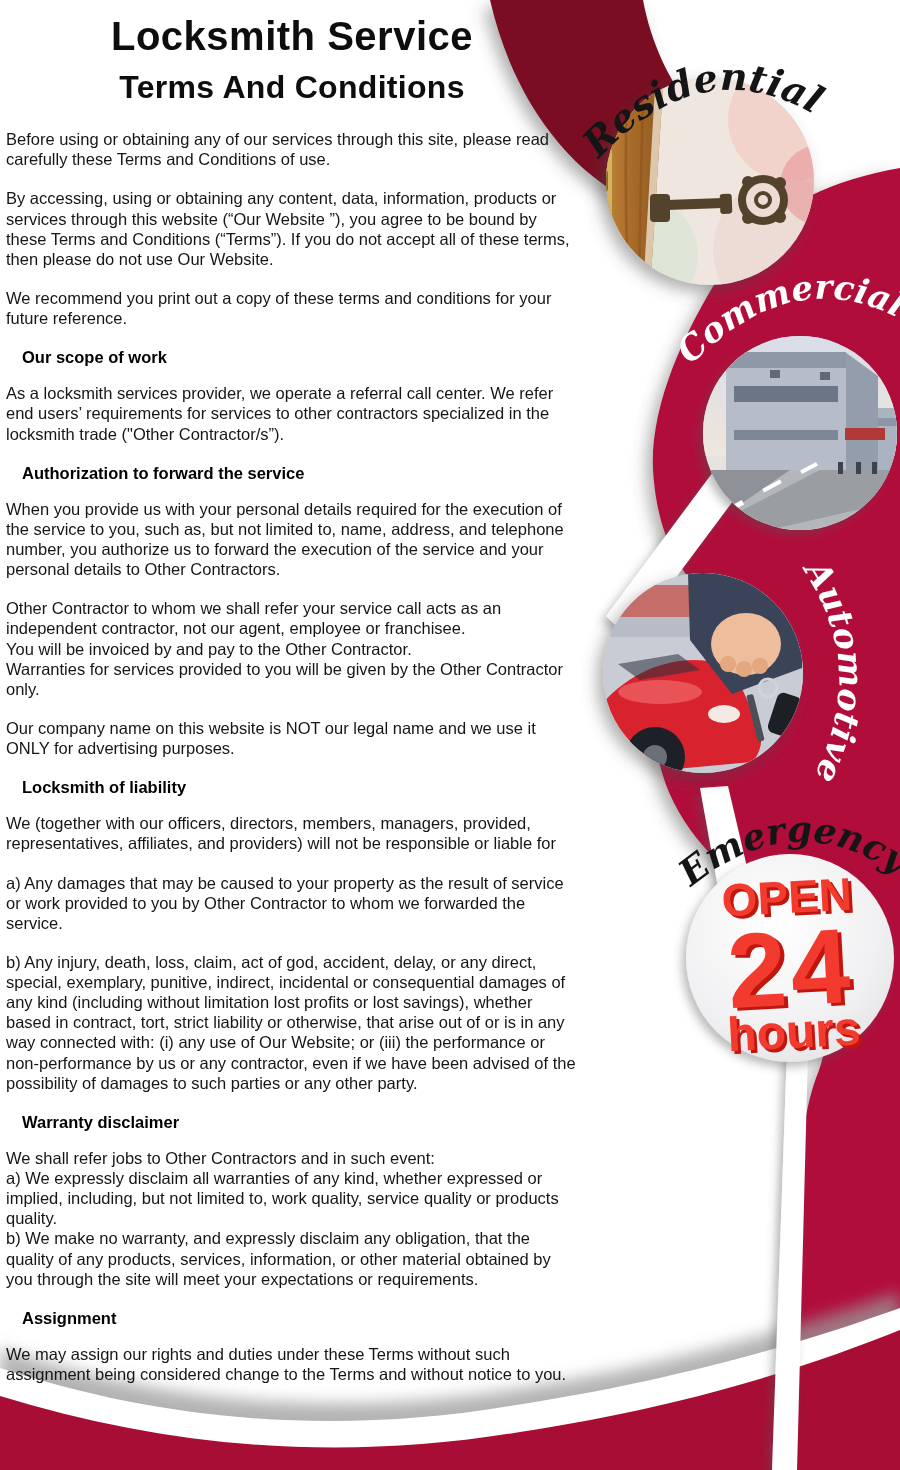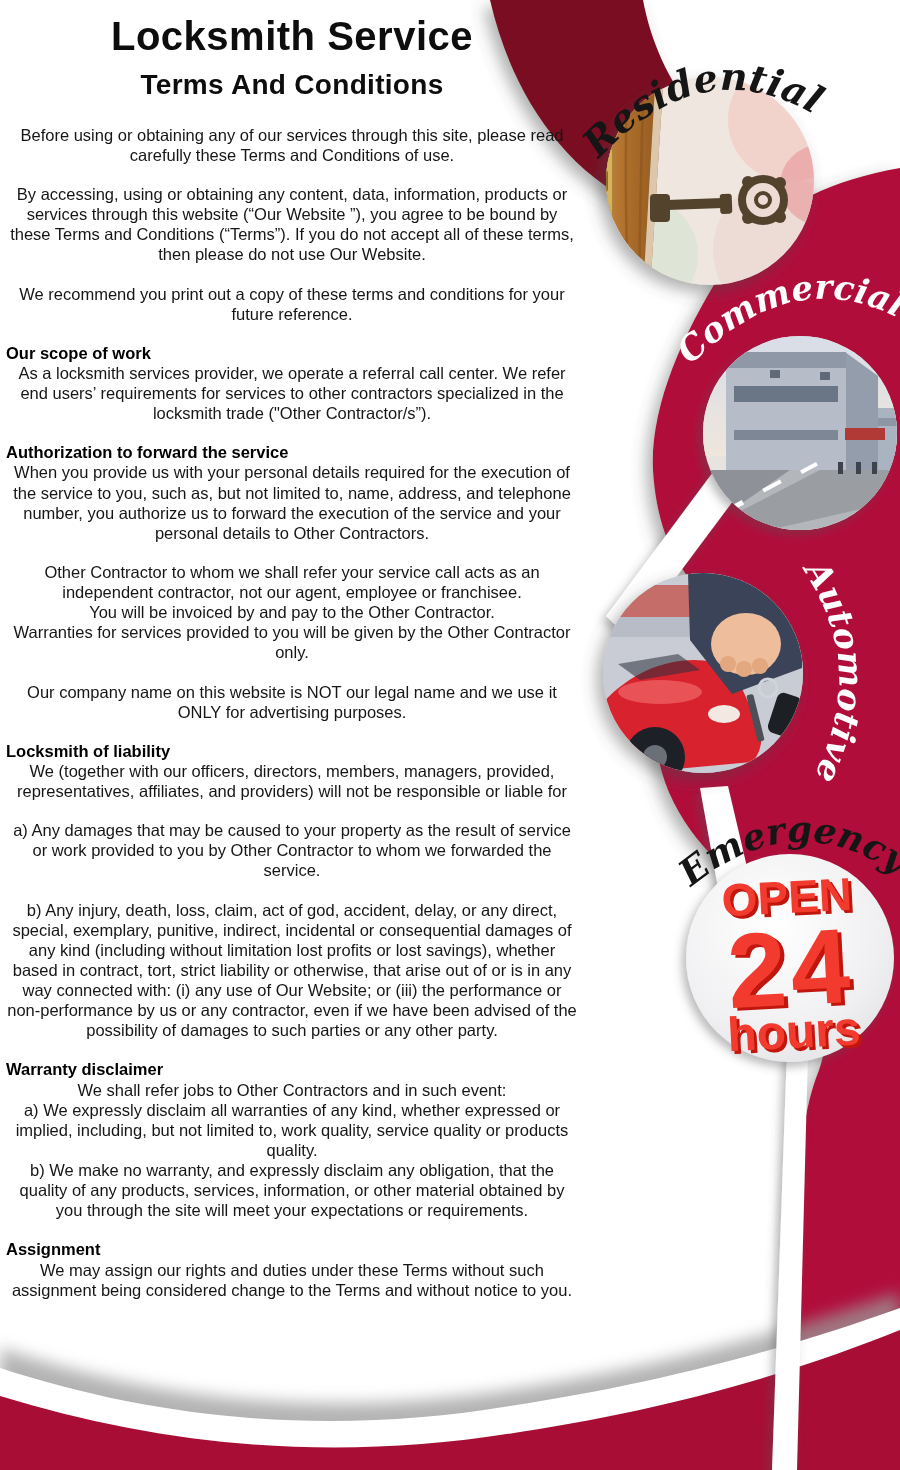--- a/index.html
+++ b/index.html
@@ -11,32 +11,32 @@
   }
   .ribbon-svg{position:absolute;left:0;top:0;z-index:0;}
   .text-col{
     position:absolute;left:6px;top:8px;width:572px;z-index:2;
   }
   h1.page-title{
     font-size:40px;line-height:1.1;font-weight:bold;color:#0d0d0d;
     text-align:center;margin:6px 0 12px 0;letter-spacing:.5px;
   }
   h2.page-subtitle{
-    font-size:28px;line-height:1.1;font-weight:bold;color:#0d0d0d;
+    font-size:32px;line-height:1.1;font-weight:bold;color:#0d0d0d;
     text-align:center;margin:0 0 24px 0;letter-spacing:.3px;
   }
   .block{margin:0;}
   .block + .block{margin-top:19px;}
   .block h3{
     font-size:16.5px;line-height:1.22;font-weight:bold;color:#000;
-    margin:0;padding:0;
+    margin:16px;padding:0;
   }
   .block p{
     font-size:16.5px;line-height:1.22;margin:0;padding:0;
-    white-space:pre-line;color:#161616;text-align:center;
+    white-space:pre-line;color:#161616;
   }
   .script-label{
     font-family:"DejaVu Serif", serif;
     font-style:italic;font-weight:bold;
   }
 </style>
 </head>
 <body>
 
 <svg class="ribbon-svg" width="900" height="1470" viewBox="0 0 900 1470" aria-hidden="true">

